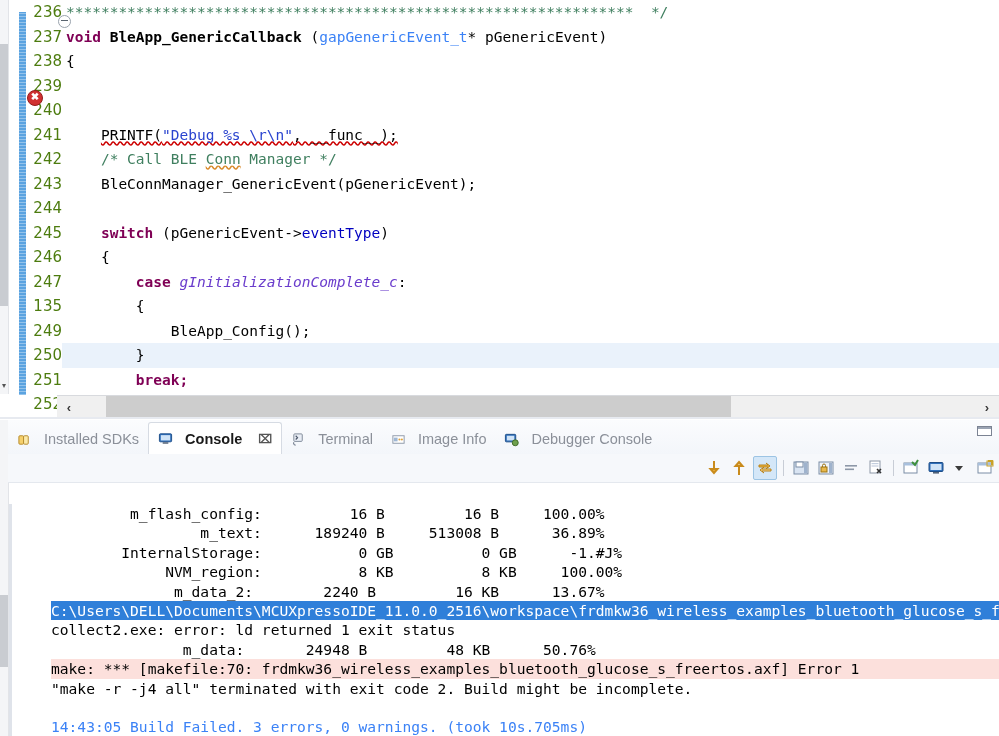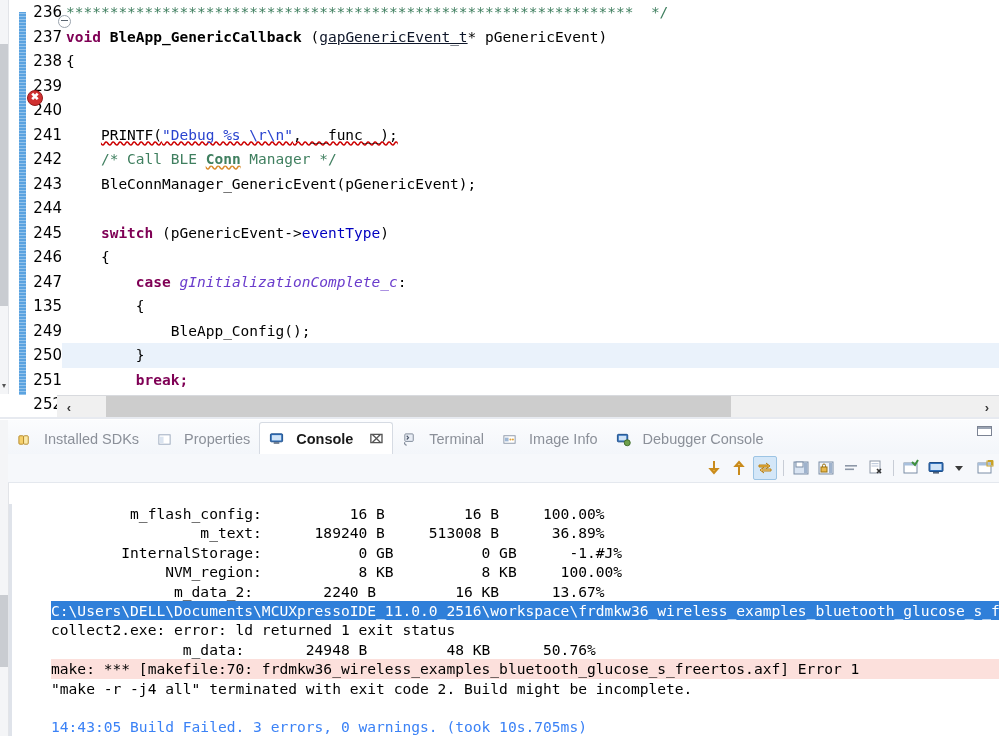--- a/index.html
+++ b/index.html
@@ -37,21 +37,21 @@
     background: #5ba3e0;
     background-image: repeating-linear-gradient(0deg, rgba(255,255,255,.35) 0 1px, rgba(255,255,255,0) 1px 3px);
   }
   .linenos {
     position: absolute; left: 17px; top: 0; width: 40px; height: 394px;
   }
   .lineno {
     height: 24.5px; line-height: 24.5px;
     text-align: right; padding-right: 4px;
     font-family: "DejaVu Sans", sans-serif;
-    font-size: 15px; color: #000000;
+    font-size: 15px; color: #4d7c0f;
     box-sizing: border-box;
   }
   .errmark {
     position: absolute; left: 18px; top: 90px;
     width: 14px; height: 14px; border-radius: 50%;
     background: #d03030; border: 1px solid #951b1b;
     color: #fff; font-size: 10px; font-weight: bold;
     line-height: 12px; text-align: center;
   }
   .fold {
@@ -67,28 +67,28 @@
   .code {
     position: absolute; left: 62px; top: 0; right: 0; height: 394px;
     font-family: "DejaVu Sans Mono", monospace;
     font-size: 14.5px;
     white-space: pre;
     overflow: hidden;
   }
   .cline { height: 24.5px; line-height: 24.5px; padding-left: 4px; }
   .cline.hl { background: #eaf2fb; }
   .k  { color: #7f0055; font-weight: bold; }          
-  .t  { color: #0f172a; text-decoration: underline; }                              
+  .t  { color: #3b82f6; }                              
   .s  { color: #2a44cf; }                              
   .cm { color: #3f7f5f; }                              
   .fn { color: #000000; font-weight: bold; }
   .en { color: #6a3ccc; font-style: italic; }          
   .fld{ color: #0000c0; }
   .sq-red  { text-decoration: underline wavy #cc0000; text-decoration-skip-ink: none; }
-  .sq-org  { text-decoration: underline wavy #d98a2b; text-decoration-skip-ink: none; font-weight: bold; }
+  .sq-org  { text-decoration: underline wavy #d98a2b; text-decoration-skip-ink: none; }
 
   
   .hscroll {
     position: absolute; left: 57px; top: 395px; right: 0; height: 22px;
     background: #f0f0f0; border-top: 1px solid #d8dade;
     display: flex; align-items: center;
   }
   .hs-btn { width: 24px; text-align: center; font-size: 13px; color: #3a3a3a; font-weight: bold; }
   .hs-track { position: relative; flex: 1; height: 22px; }
   .hs-thumb { position: absolute; left: 25px; top: 0; width: 625px; height: 22px; background: #cdcdcd; }
@@ -223,27 +223,20 @@
     </div>
 
     <div class="tabbar" id="tabbar">
         <div class="tab">
           <span class="tabicon"><svg width="15" height="15" viewBox="0 0 16 16">
               <rect x="2" y="4" width="5" height="9" rx="1" fill="#f6d06b" stroke="#b4892a"></rect>
               <rect x="7" y="4" width="5" height="9" rx="1" fill="#fbe9a8" stroke="#b4892a"></rect>
             </svg></span>
           <span>Installed SDKs</span>
         </div>
-        <div class="tab">
-          <span class="tabicon"><svg width="15" height="15" viewBox="0 0 16 16">
-              <rect x="2" y="3" width="12" height="10" fill="#fff" stroke="#9aa8bd"></rect>
-              <rect x="3" y="5" width="4" height="7" fill="#dbe4f0"></rect>
-            </svg></span>
-          <span>Properties</span>
-        </div>
         <div class="tab active">
           <span class="tabicon"><svg width="15" height="15" viewBox="0 0 16 16">
               <rect x="1.5" y="3" width="13" height="8.5" rx="1" fill="#2f6fba" stroke="#1d4d87"></rect>
               <rect x="3" y="4.4" width="10" height="5.7" fill="#cfe3f7"></rect>
               <rect x="5" y="12" width="6" height="1.6" fill="#55657a"></rect>
             </svg></span>
           <span>Console</span>
           <span class="tab-close">⌧</span>
         </div>
         <div class="tab">

